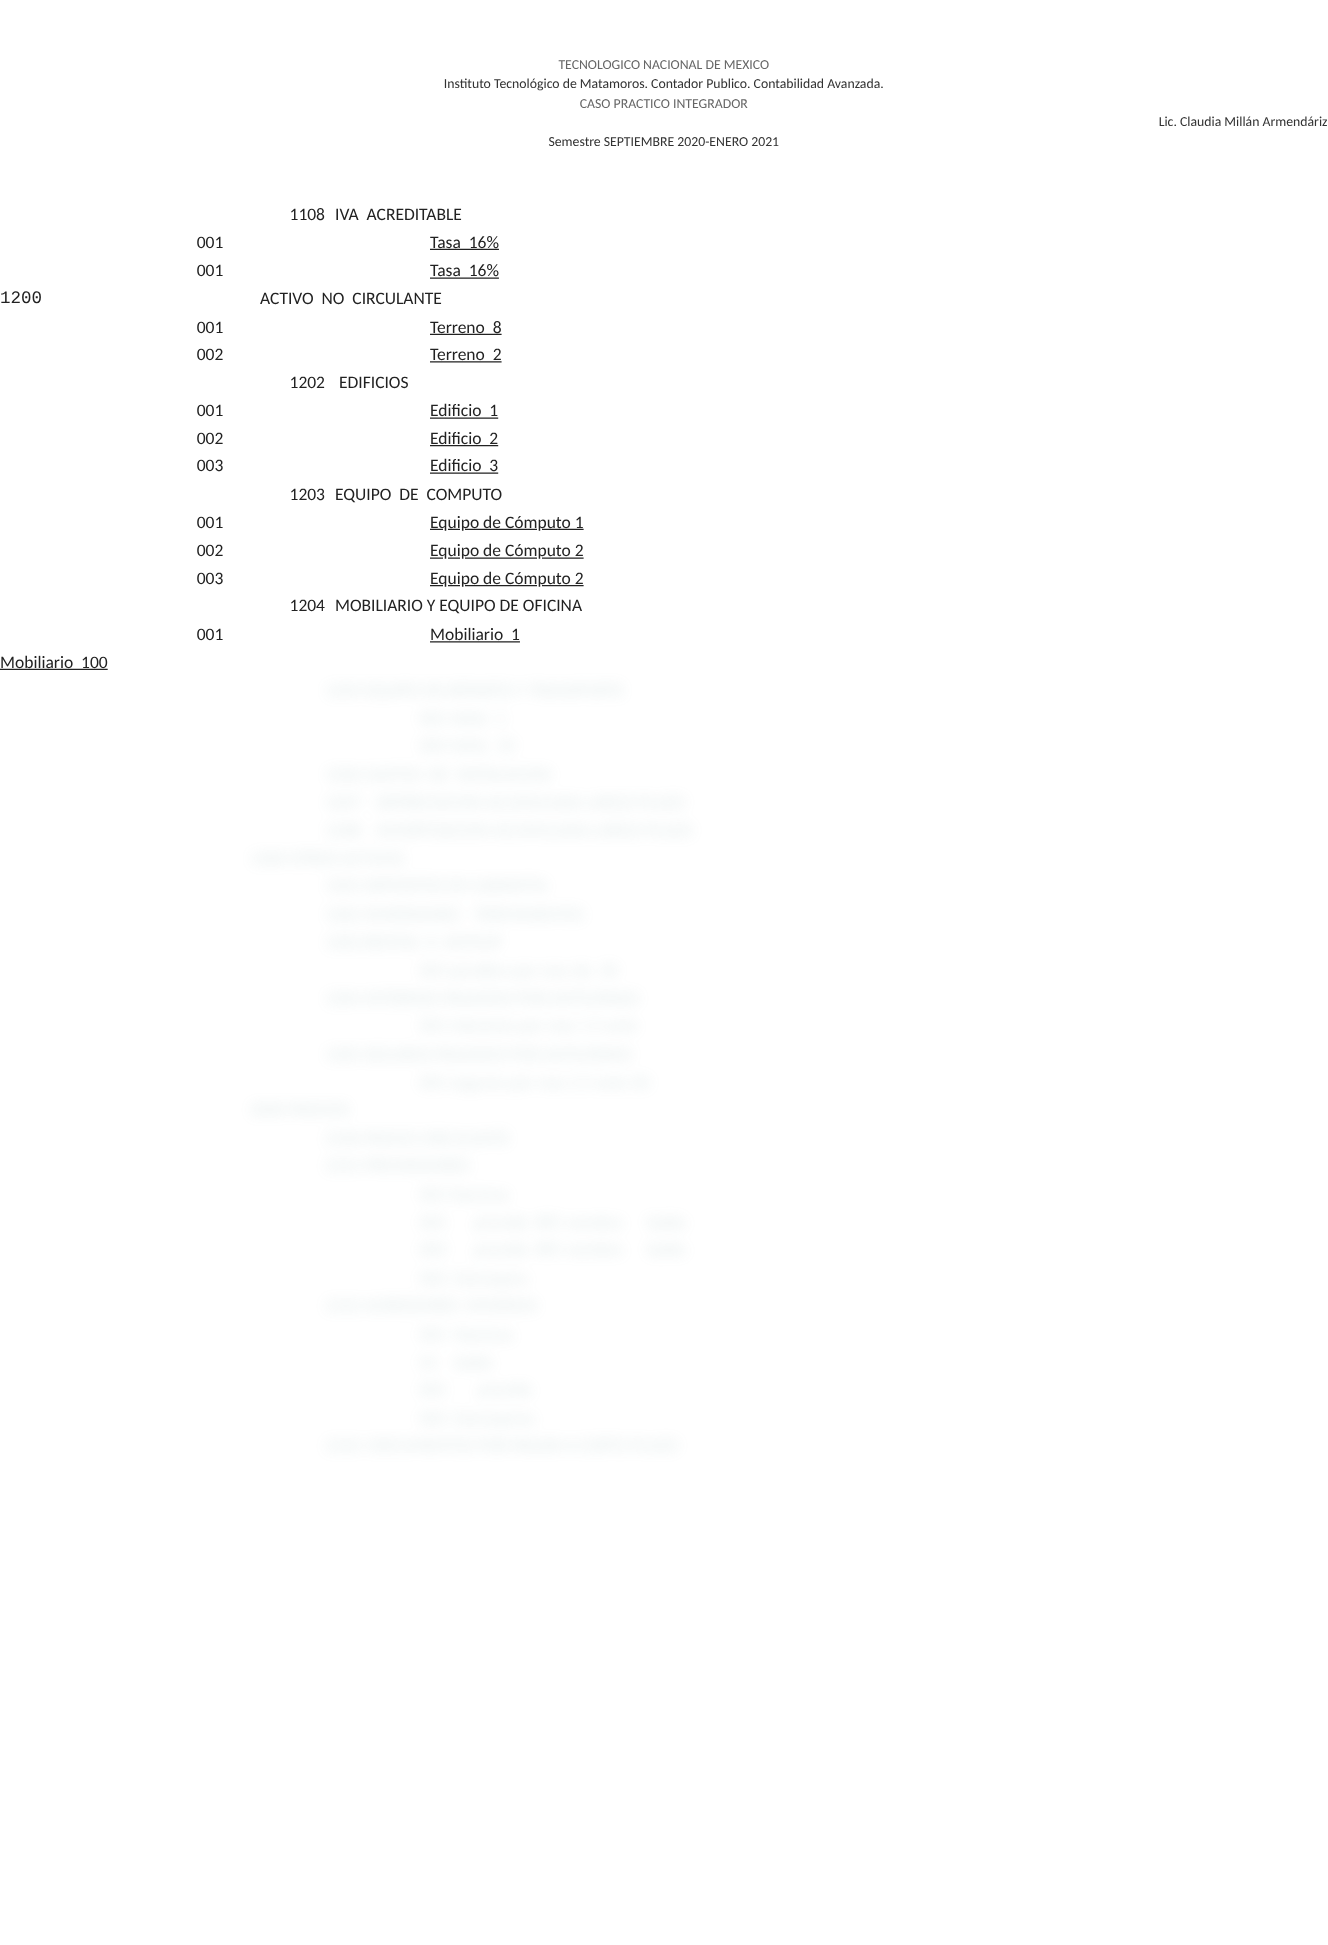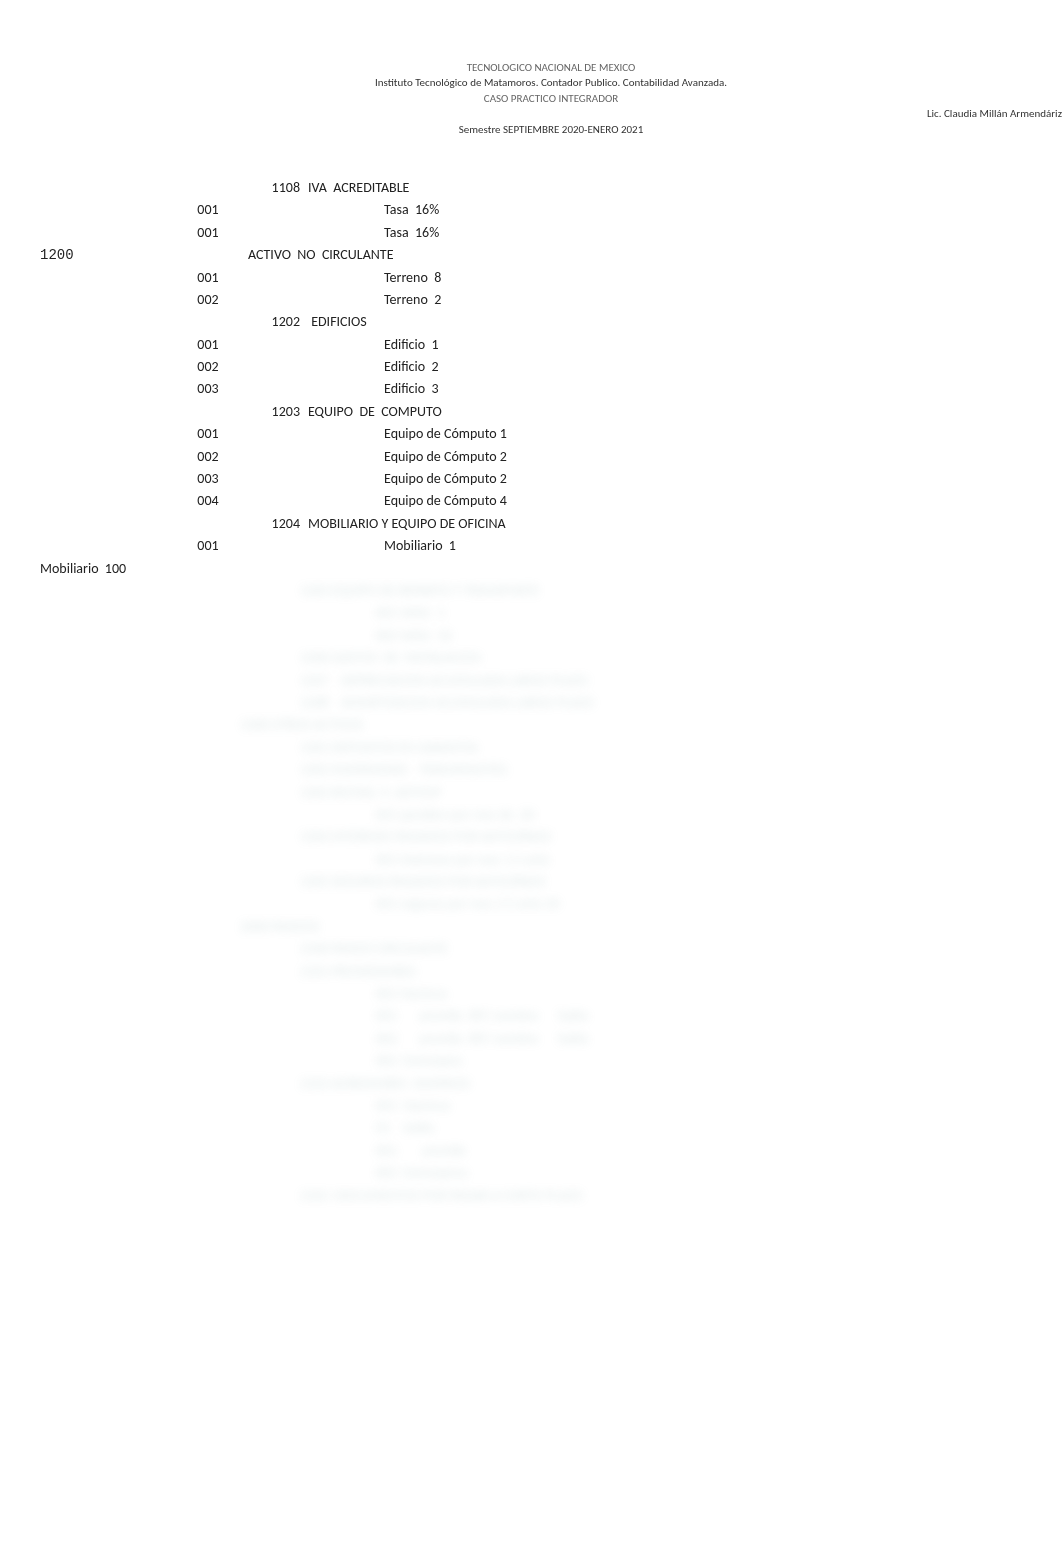--- a/index.html
+++ b/index.html
@@ -5,22 +5,21 @@
     body {
       margin: 0;
       padding: 0;
       background: #ffffff;
       font-family: Calibri, Arial, sans-serif;
       width: 1062px;
       height: 1556px;
       position: relative;
     }
     .page {
-      padding-top: 60px;
-      margin-left: 40px;
+      padding-top: 44px;
     }
     .header {
       text-align: center;
       font-size: 12px;
       color: #555;
       line-height: 1.4;
       margin-bottom: 40px;
     }
     .header-line1 { font-size: 11px; color: #666; }
     .header-line2 { font-size: 11px; color: #333; }
@@ -34,21 +33,21 @@
     }
     .row {
       display: flex;
       white-space: pre;
     }
     .l1-code { display: inline-block; width: 200px; text-align: left; padding-right: 8px; font-family: Liberation Mono, monospace; }
     .l1-text { display: inline-block; }
     .l2-code { display: inline-block; width: 260px; text-align: right; padding-right: 8px; }
     .l2-text { display: inline-block; }
     .l3-code { display: inline-block; width: 336px; text-align: center; padding-right: 8px; }
-    .l3-text { display: inline-block; }
+    .l3-text { display: inline-block; text-decoration: underline; }
     .blurred {
       filter: blur(5px);
       opacity: 0.28;
       color: #8aa;
       user-select: none;
     }
   </style>
 </head>
 <body>
 
@@ -69,21 +68,20 @@
       <div class="row"><span class="l3-code">001</span><span class="l3-text">Terreno  8</span></div>
       <div class="row"><span class="l3-code">002</span><span class="l3-text">Terreno  2</span></div>
       <div class="row"><span class="l2-code">1202</span><span class="l2-text"> EDIFICIOS</span></div>
       <div class="row"><span class="l3-code">001</span><span class="l3-text">Edificio  1</span></div>
       <div class="row"><span class="l3-code">002</span><span class="l3-text">Edificio  2</span></div>
       <div class="row"><span class="l3-code">003</span><span class="l3-text">Edificio  3</span></div>
       <div class="row"><span class="l2-code">1203</span><span class="l2-text">EQUIPO  DE  COMPUTO</span></div>
       <div class="row"><span class="l3-code">001</span><span class="l3-text">Equipo de Cómputo 1</span></div>
       <div class="row"><span class="l3-code">002</span><span class="l3-text">Equipo de Cómputo 2</span></div>
       <div class="row"><span class="l3-code">003</span><span class="l3-text">Equipo de Cómputo 2</span></div>
-      <div class="row"><span class="l3-code">004</span><span class="l3-text">Equipo de Cómputo 4</span></div>
       <div class="row"><span class="l2-code">1204</span><span class="l2-text">MOBILIARIO Y EQUIPO DE OFICINA</span></div>
       <div class="row"><span class="l3-code">001</span><span class="l3-text">Mobiliario  1</span></div>
       <div class="row"><span class="l3-text">Mobiliario  100</span></div>
     </div>
   <div class="content blurred" id="blurred-content">
       <div class="row"><span style="padding-left: 260px;">1205 EQUIPO DE REPARTO Y TRANSPORTE</span></div>
       <div class="row"><span style="padding-left: 336px;">001 Vehic  1</span></div>
       <div class="row"><span style="padding-left: 336px;">002 Vehic  10</span></div>
       <div class="row"><span style="padding-left: 260px;">1206 GASTOS  DE  INSTALACION</span></div>
       <div class="row"><span style="padding-left: 260px;">1207    DEPRECIACION ACUMULADA LARGO PLAZO</span></div>

